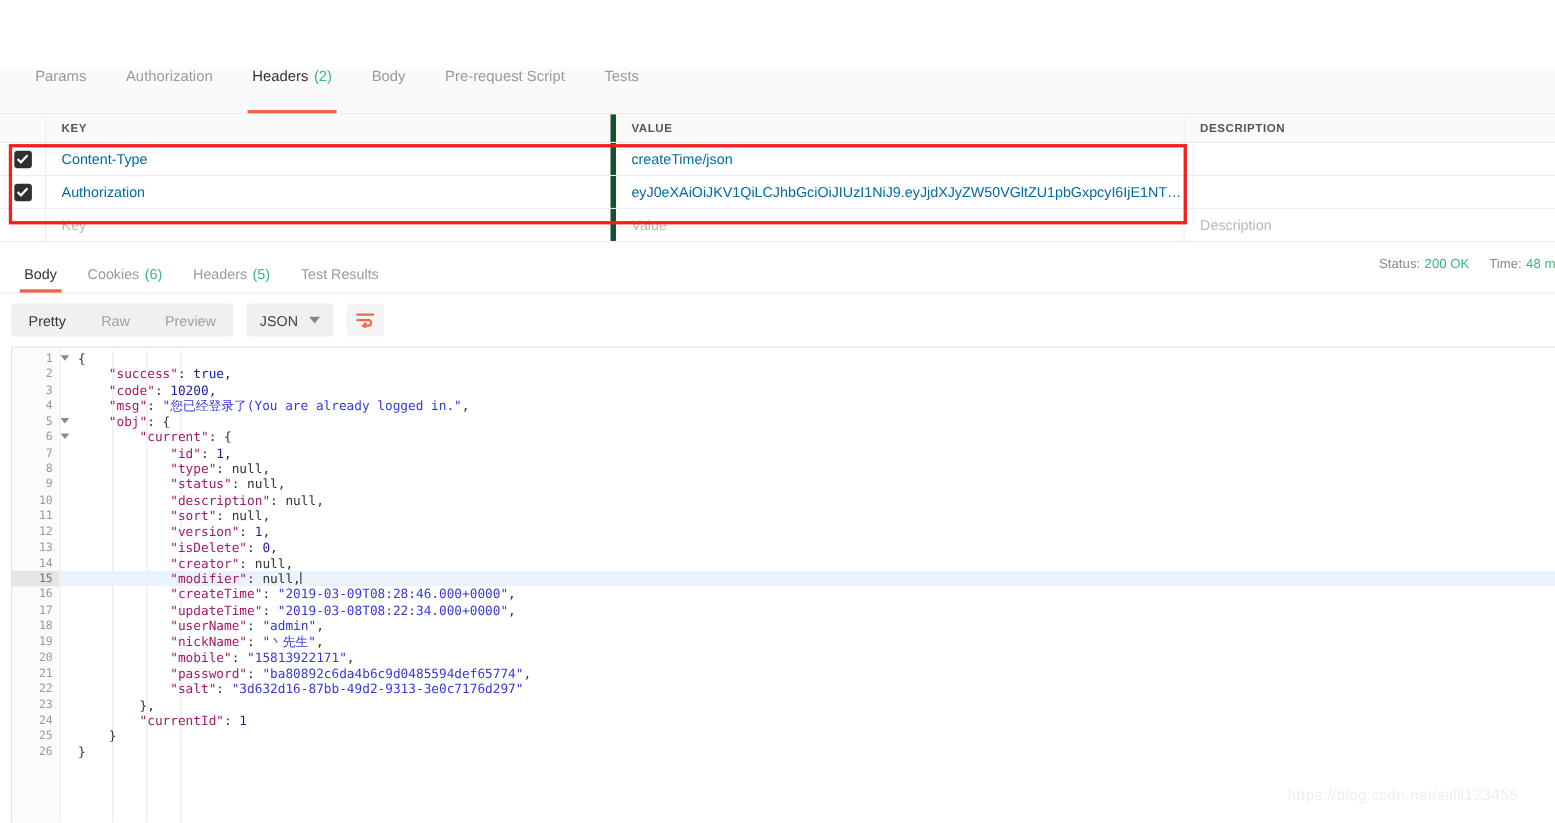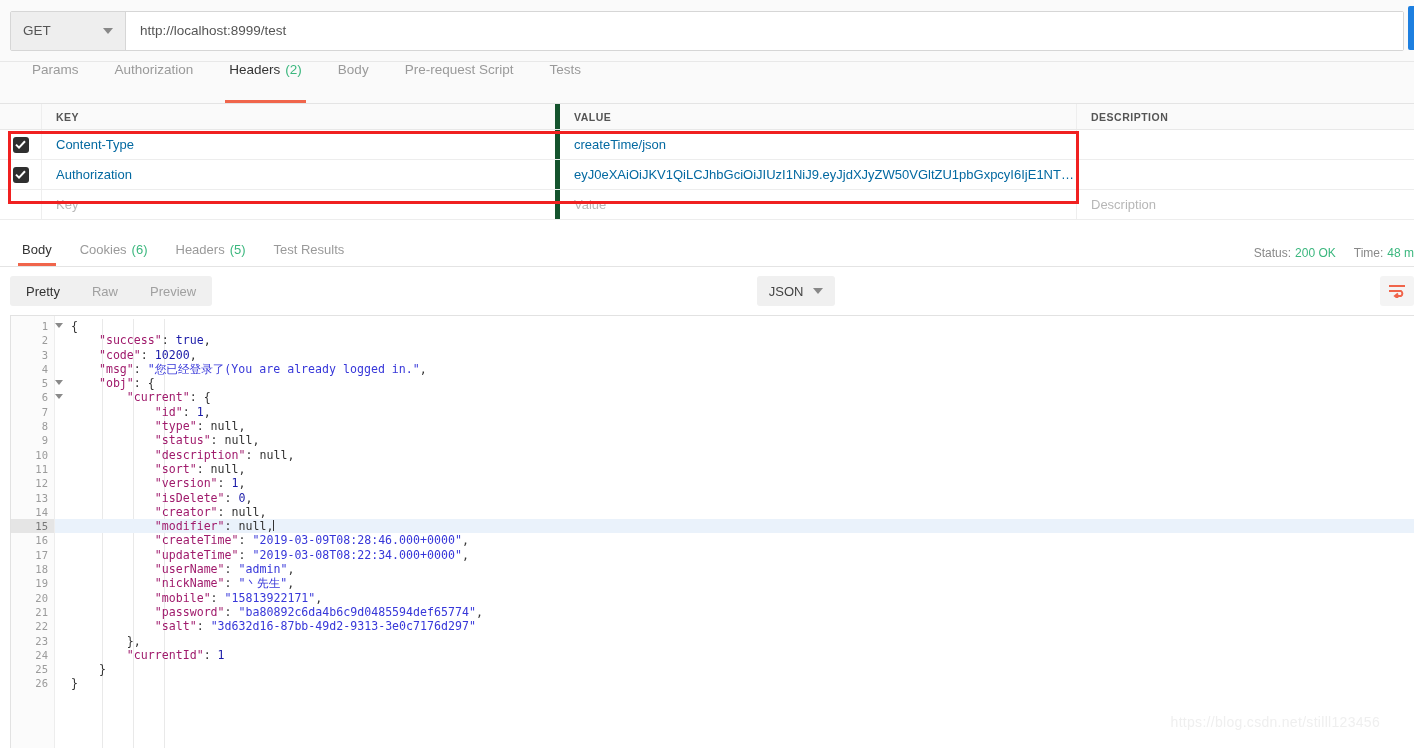--- a/index.html
+++ b/index.html
@@ -139,35 +139,34 @@
     padding: 0 14px;
     font-size: 13px; color: #9a9a9a; cursor: pointer; white-space: nowrap;
   }
   .stab.active { color: #333; }
   .stab.active::after {
     content: ""; position: absolute;
     left: 10px; right: 10px; bottom: 0;
     height: 3px; background: #f0654b;
   }
   .resp-meta {
-    position: absolute; right: 0; bottom: 6px;
+    position: absolute; right: 0; bottom: 19px;
     display: flex; align-items: center;
     font-size: 12px; color: #888; white-space: nowrap;
   }
   .meta-item { margin-left: 18px; }
   .meta-val { color: #3bb77e; margin-left: 4px; }
 
   
   .body-tools {
     position: absolute; left: 0; top: 267px;
     width: 1414px; height: 48px;
     background: #fff;
     display: flex; align-items: center;
     padding-left: 10px;
-    justify-content: space-between;
   }
   .seg {
     display: flex; height: 30px;
     background: #f0f0f0; border-radius: 3px;
     overflow: hidden;
   }
   .seg-item {
     display: flex; align-items: center;
     padding: 0 16px; font-size: 13px; color: #a0a0a0; cursor: pointer;
   }
@@ -249,32 +248,20 @@
     font-size: 14px; color: #efefef;
     letter-spacing: .3px;
     user-select: none;
   }
 </style>
 </head>
 <body>
 
 <div id="app">
 
-  <div class="urlbar-row">
-    <div class="url-group">
-      <div class="method-select">
-        <span>GET</span>
-        <span class="caret"></span>
-      </div>
-      <div class="url-input">
-        <span>http://localhost:8999/test</span>
-      </div>
-    </div>
-    <div class="send-strip"></div>
-  </div>
 
   <div class="req-tabs" id="req-tabs">
       <div class="rtab">
         <span>Params</span>
       </div>
       <div class="rtab">
         <span>Authorization</span>
       </div>
       <div class="rtab active">
         <span>Headers</span>

